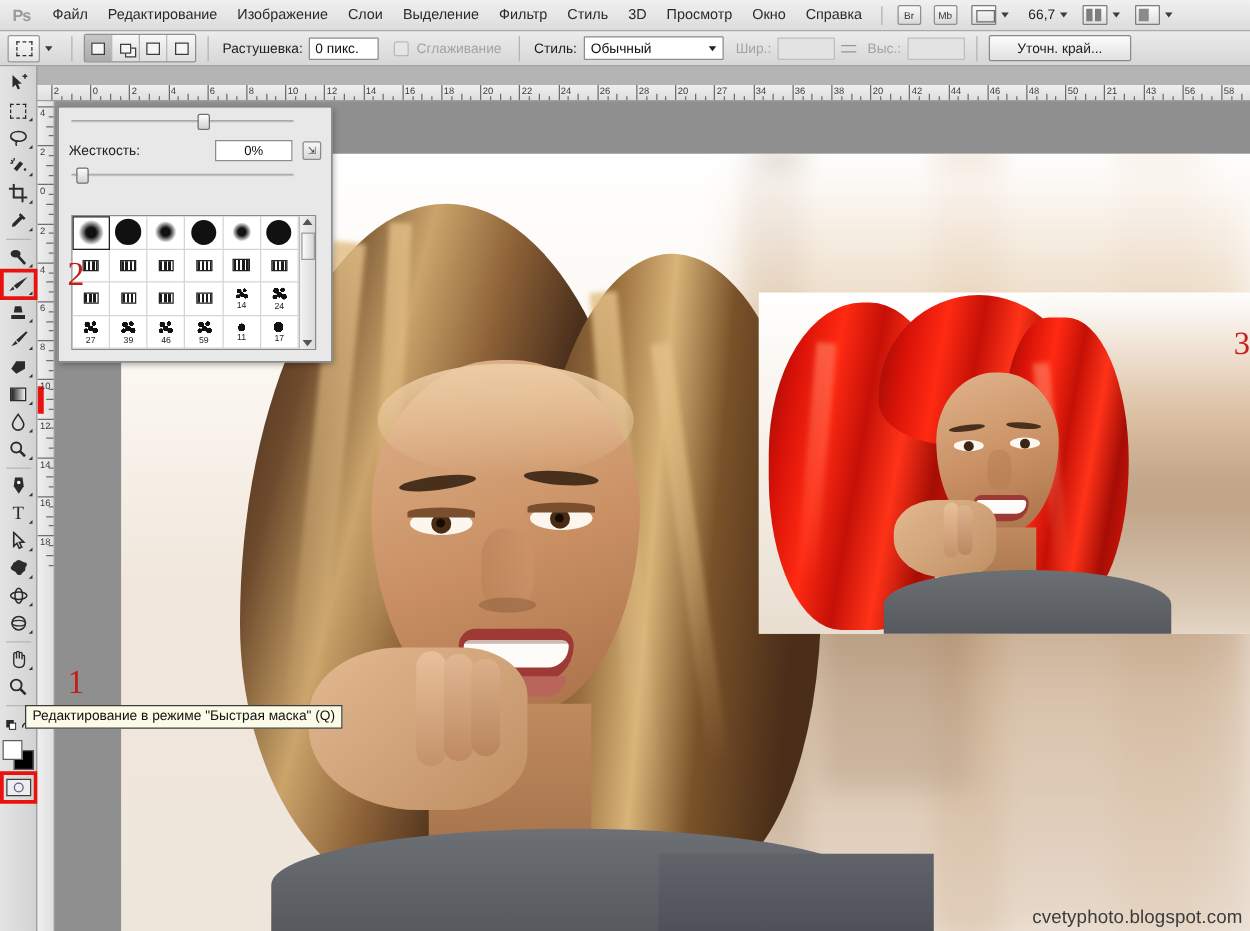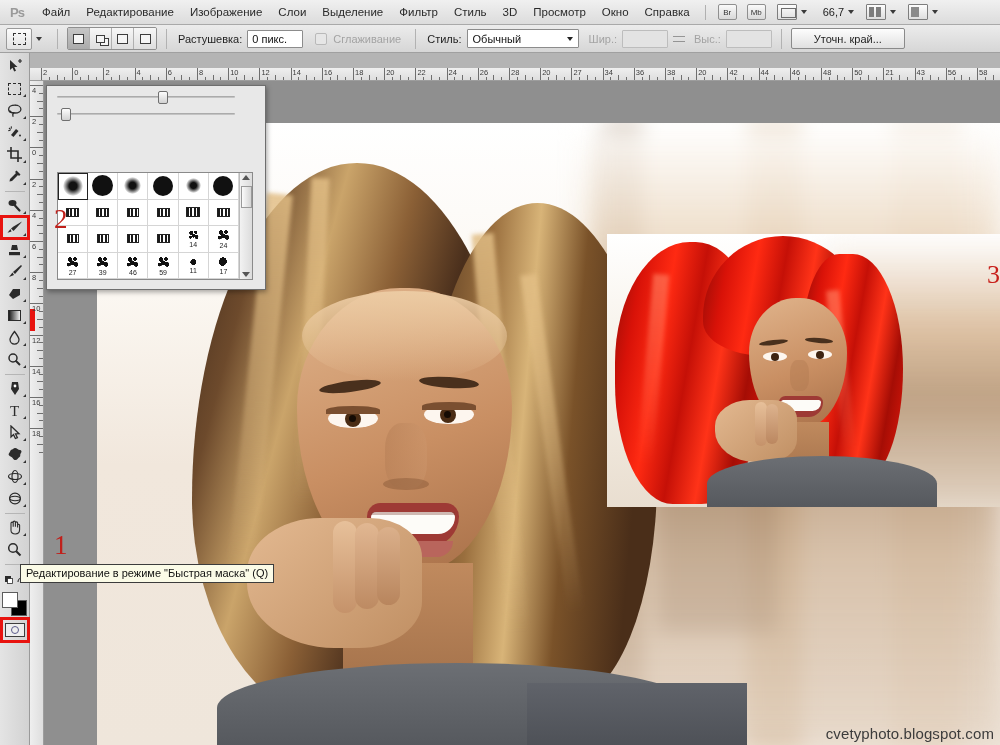--- a/index.html
+++ b/index.html
@@ -810,20 +810,25 @@
       <div style="position:absolute;left:100px;top:222px;width:230px;height:55px;border-radius:55% 55% 0 0;background:linear-gradient(#6c6f74,#54575c)"></div>
       <div class="marker marker3" style="left:380px;top:28px;">3</div>
     </div>
   </div>
 
   <div class="brushpanel">
     <div class="bp-slider">
       <div class="bp-track"></div>
       <div class="bp-thumb" id="size-thumb" style="left: 100.8px;"></div>
     </div>
+    <div class="bp-row" style="padding-top:9px">
+      <div class="bp-label">Жесткость:</div>
+      <div class="bp-val">0%</div>
+      <div class="bp-sidebtn sq">⇲</div>
+    </div>
     <div class="bp-slider">
       <div class="bp-track"></div>
       <div class="bp-thumb" id="hard-thumb" style="left: 3.6px;"></div>
     </div>
     <div class="bp-gridwrap">
       <div class="bp-grid" id="bp-grid">
           <div class="bp-cell first">
             <div class="dotsoft" style="width: 20px; height: 20px;"></div>
           </div>
           <div class="bp-cell">

